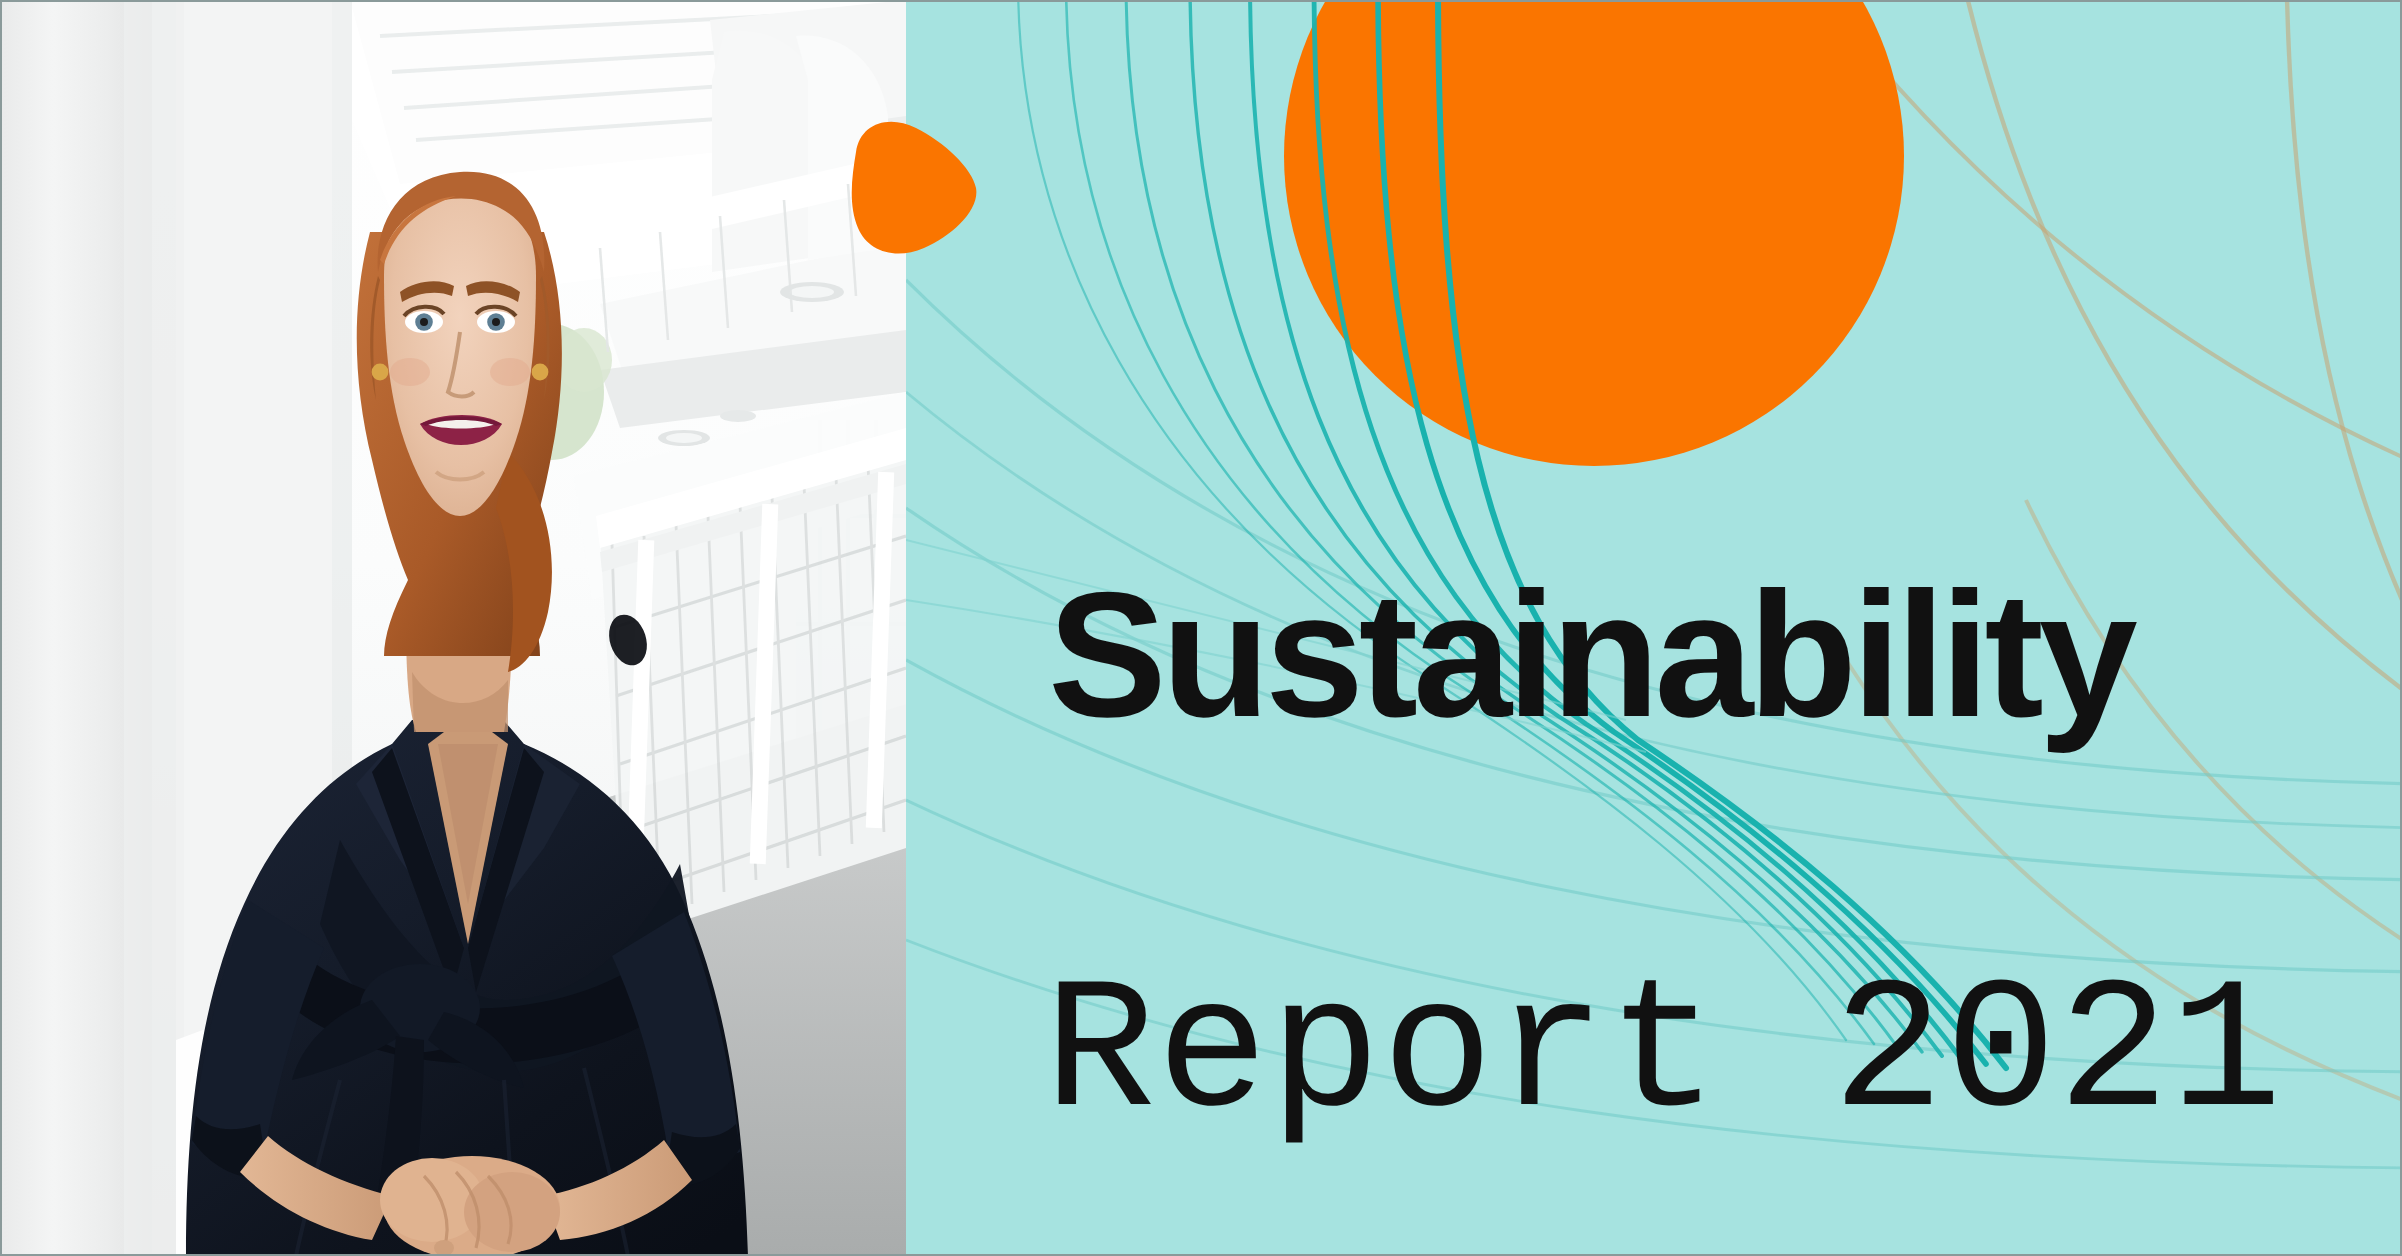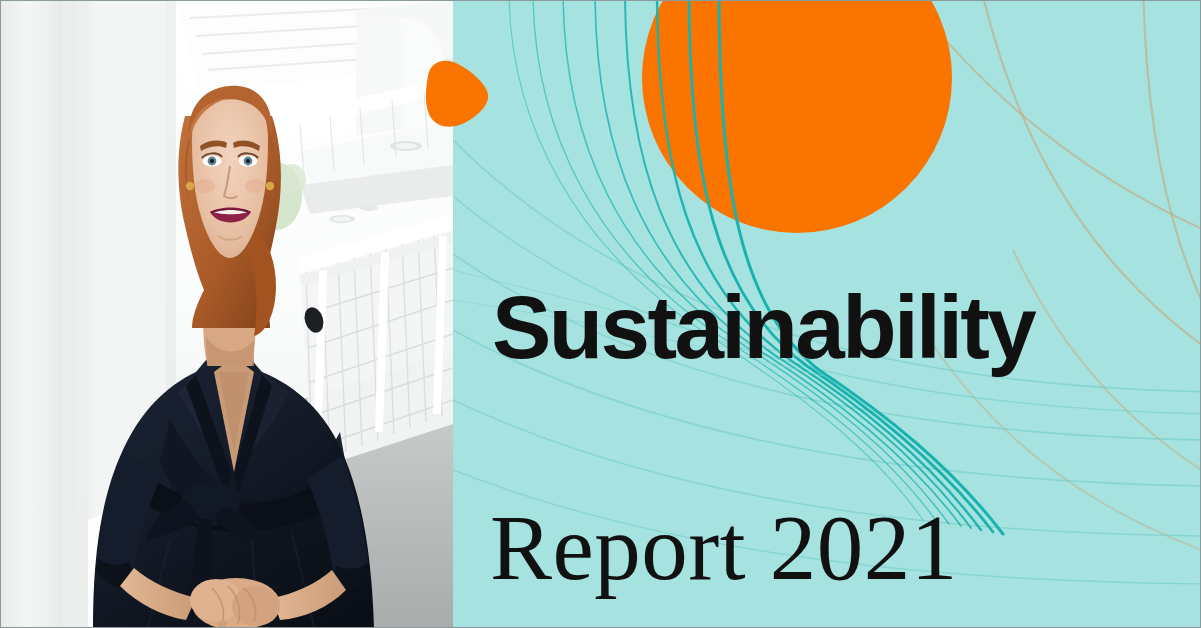--- a/index.html
+++ b/index.html
@@ -39,21 +39,21 @@
   
   #teardrop{
     position:absolute; left:418px; top:58px;
     width:74px; height:72px;
     z-index:6;
   }
 
   
   #title-block{
     position:absolute;
-    left:492px; top:0;
+    left:524px; top:0;
     width:640px; height:592px;
     z-index:8;
     pointer-events:none;
   }
   .line-sans{
     position:absolute;
     left:0;
     color:#111111;
     font-family:"Liberation Sans", sans-serif;
     font-weight:bold;
@@ -61,27 +61,26 @@
     line-height:89px;
     letter-spacing:-2.6px;
     white-space:nowrap;
   }
   #title-line-1{ top:283px; }
   #title-line-2{ top:383px; }
   #subtitle-line{
     position:absolute;
     left:-2px; top:481px;
     color:#111111;
-    font-family:Liberation Serif, serif;
+    font-family:Liberation Mono, monospace;
     font-weight:normal;
     font-size:93px;
     line-height:93px;
     letter-spacing:0.5px;
     white-space:nowrap;
-    margin-top:20px;
   }
 
   
   #frame{
     position:absolute; left:0; top:0; width:1201px; height:628px;
     border:1px solid #8a9a9a;
     pointer-events:none; z-index:20;
   }
 </style>
 </head>

